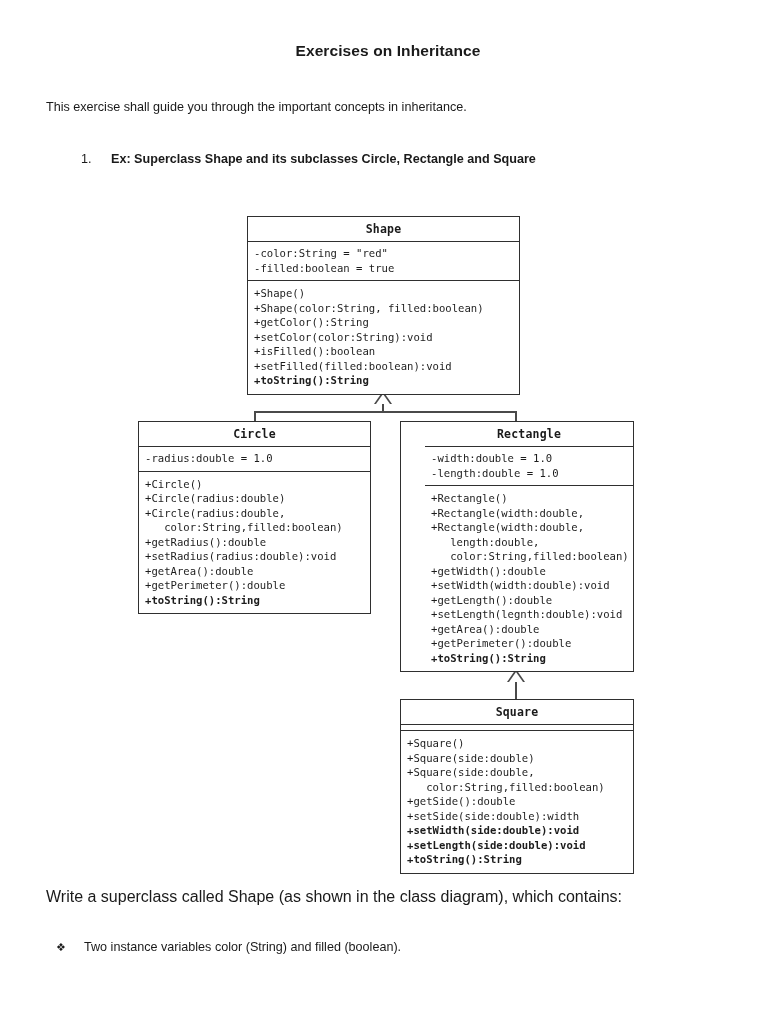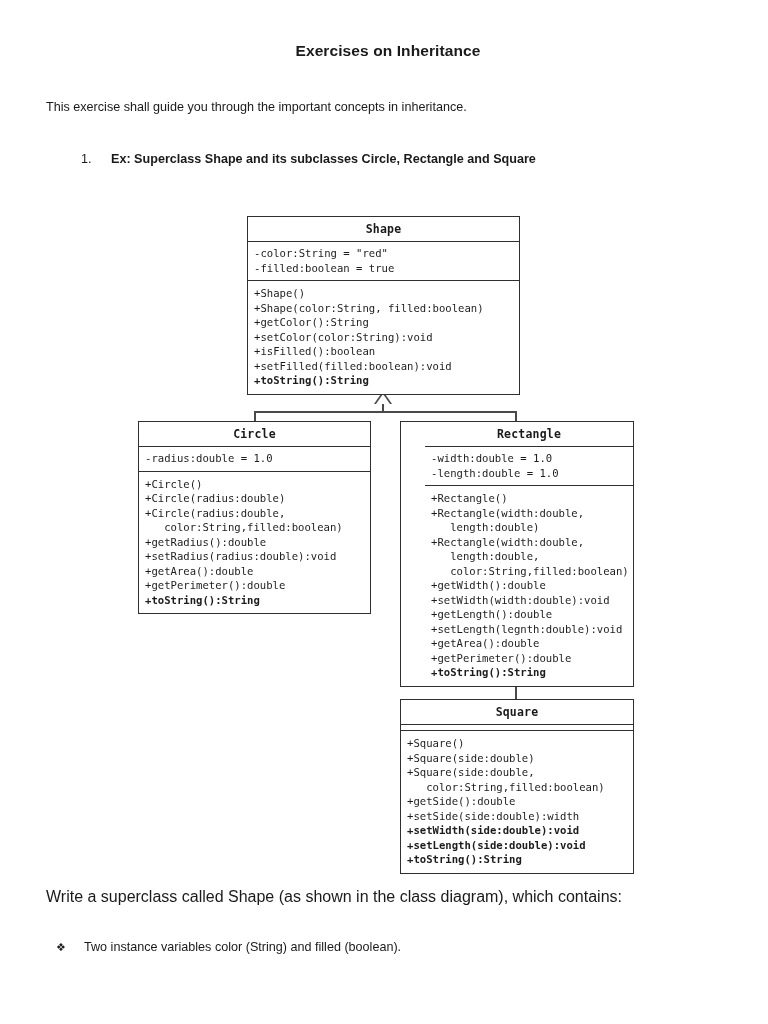--- a/index.html
+++ b/index.html
@@ -207,21 +207,20 @@
 
 <div class="uml-box" id="box-rectangle">
   <div class="uml-title">Rectangle</div>
   <div class="uml-attrs">
     <div class="uml-line">-width:double = 1.0</div>
     <div class="uml-line">-length:double = 1.0</div>
   </div>
   <div class="uml-ops">
     <div class="uml-line">+Rectangle()</div>
     <div class="uml-line">+Rectangle(width:double,</div>
-    <div class="uml-line">   length:double)</div>
     <div class="uml-line">+Rectangle(width:double,</div>
     <div class="uml-line">   length:double,</div>
     <div class="uml-line">   color:String,filled:boolean)</div>
     <div class="uml-line">+getWidth():double</div>
     <div class="uml-line">+setWidth(width:double):void</div>
     <div class="uml-line">+getLength():double</div>
     <div class="uml-line">+setLength(legnth:double):void</div>
     <div class="uml-line">+getArea():double</div>
     <div class="uml-line">+getPerimeter():double</div>
     <div class="uml-line bold">+toString():String</div>

